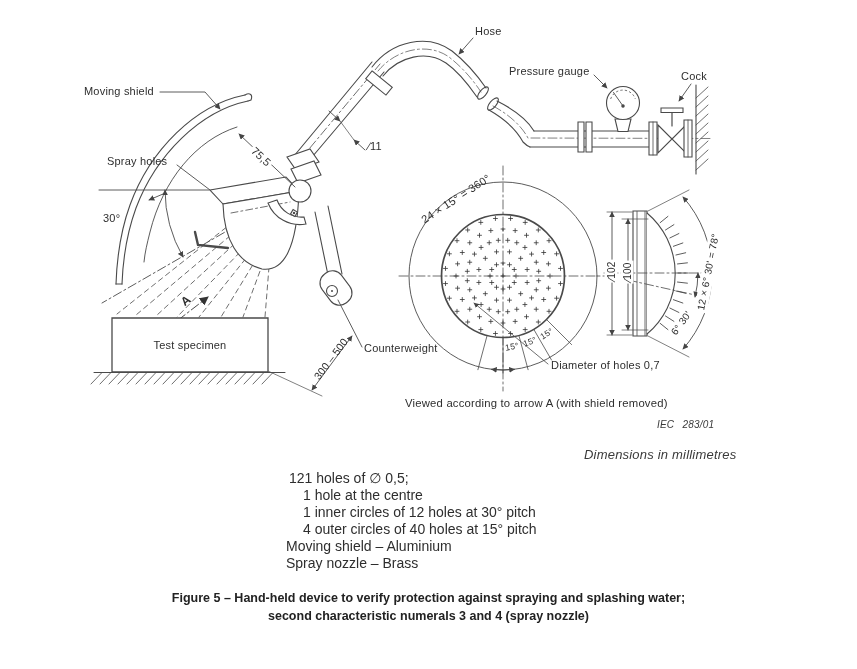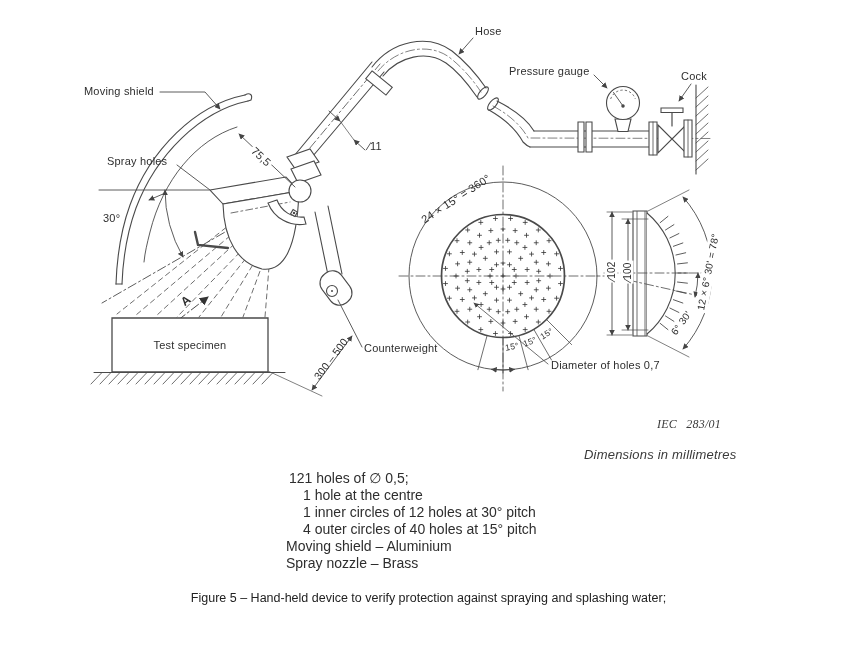--- a/index.html
+++ b/index.html
@@ -7,26 +7,26 @@
         font-family:"Liberation Sans","DejaVu Sans",sans-serif;color:#2e2e2e;}
   #drawing{position:absolute;left:0;top:0;}
   .lbl{position:absolute;font-size:11px;line-height:13px;white-space:nowrap;color:#2e2e2e;letter-spacing:.2px;}
   .ctr{transform:translate(-50%,-50%);}
   .bgw{background:#fff;padding:0 2px;}
   .sm{font-size:8.5px;}
   .dim{font-size:10px;}
   .it{font-style:italic;color:#3a3a3a;}
   .boxlbl{display:flex;align-items:center;justify-content:center;text-align:center;}
   #viewed-note{font-size:11.3px;}
-  #iec-ref{font-size:12px;font-family:Liberation Serif, serif;}
+  #iec-ref{font-size:10px;}
   #units-note{font-size:13px;}
   #spec-notes{position:absolute;left:286px;top:470px;font-size:14px;line-height:17px;}
   #spec-notes .in1{padding-left:3px;}
   #spec-notes .in2{padding-left:17px;}
-  #caption{position:absolute;left:0;right:0;top:590px;text-align:center;font-weight:normal;
+  #caption{position:absolute;left:0;right:0;top:590px;text-align:center;font-weight:bold;
            font-size:12.5px;line-height:17.5px;color:#222;}
   svg *{vector-effect:non-scaling-stroke;}
 </style>
 </head>
 <body>
 
 <div id="page">
 
 <svg id="drawing" width="857" height="669" viewBox="0 0 857 669">
   <defs>
@@ -449,29 +449,31 @@
   <div class="lbl ctr" style="left:456px;top:199px;transform:translate(-50%,-50%) rotate(-33deg)">24 × 15° = 360°</div>
   <div class="lbl ctr sm" style="left:512px;top:347px;transform:translate(-50%,-50%) rotate(-10deg)">15°</div>
   <div class="lbl ctr sm" style="left:530px;top:342px;transform:translate(-50%,-50%) rotate(-20deg)">15°</div>
   <div class="lbl ctr sm" style="left:547px;top:334px;transform:translate(-50%,-50%) rotate(-32deg)">15°</div>
   <div class="lbl" style="left:551px;top:359px">Diameter of holes 0,7</div>
   <div class="lbl ctr bgw dim" style="left:611px;top:271px;transform:translate(-50%,-50%) rotate(-90deg)">∕102</div>
   <div class="lbl ctr bgw dim" style="left:627px;top:272px;transform:translate(-50%,-50%) rotate(-90deg)">∕100</div>
   <div class="lbl ctr bgw dim" style="left:708px;top:272px;transform:translate(-50%,-50%) rotate(-79deg)">12 × 6° 30' = 78°</div>
   <div class="lbl ctr dim" style="left:681px;top:323px;transform:translate(-50%,-50%) rotate(-54deg)">6° 30'</div>
 
+  <div class="lbl" id="viewed-note" style="left:405px;top:397px">Viewed according to arrow A (with shield removed)</div>
   <div class="lbl it" id="iec-ref" style="left:657px;top:418px">IEC  283/01</div>
   <div class="lbl it" id="units-note" style="left:584px;top:448px">Dimensions in millimetres</div>
 
   <div id="spec-notes">
     <div class="in1">121 holes of ∅ 0,5;</div>
     <div class="in2">1 hole at the centre</div>
     <div class="in2">1 inner circles of 12 holes at 30° pitch</div>
     <div class="in2">4 outer circles of 40 holes at 15° pitch</div>
     <div>Moving shield – Aluminium</div>
     <div>Spray nozzle – Brass</div>
   </div>
 
   <div id="caption">
     <div>Figure 5 – Hand-held device to verify protection against spraying and splashing water;</div>
+    <div>second characteristic numerals 3 and 4 (spray nozzle)</div>
   </div>
 
 </div>
 
 </body></html>

